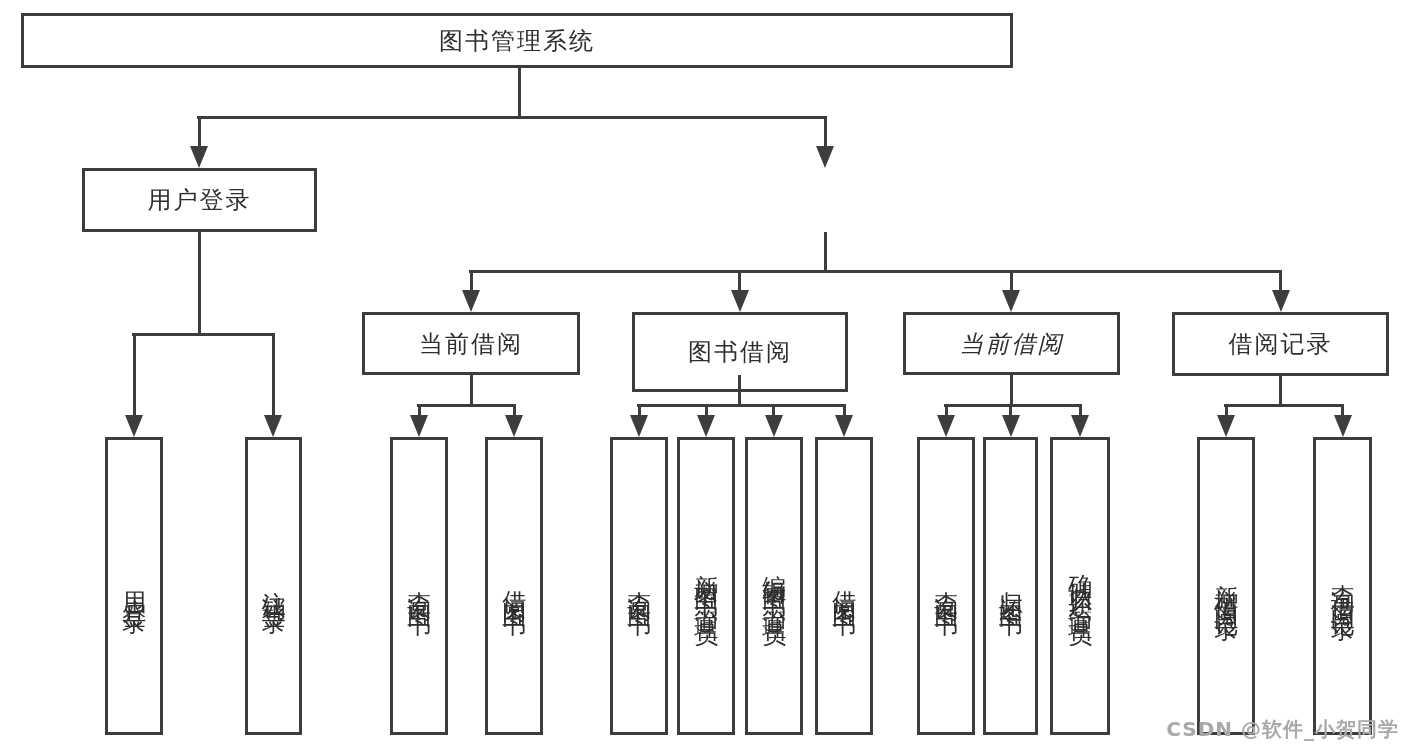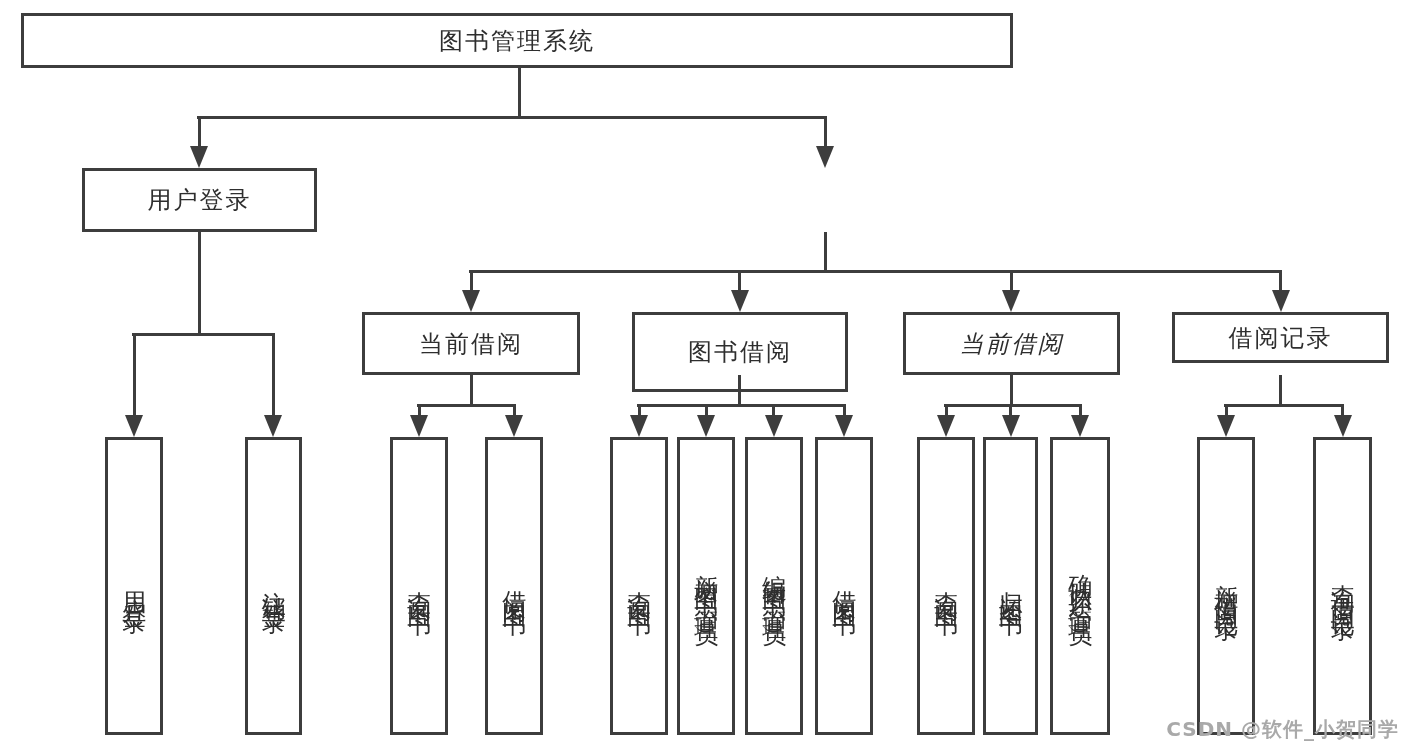--- a/index.html
+++ b/index.html
@@ -101,21 +101,21 @@
 
   <div class="box" style="left:362px; top:312px; width:218px; height:63px;">
     <span class="lbl">当前借阅</span>
   </div>
   <div class="box" style="left:632px; top:312px; width:216px; height:80px;">
     <span class="lbl">图书借阅</span>
   </div>
   <div class="box" style="left:903px; top:312px; width:217px; height:63px;font-style:italic;">
     <span class="lbl">当前借阅</span>
   </div>
-  <div class="box" style="left:1172px; top:312px; width:217px; height:51px;">
+  <div class="box" style="left:1172px; top:312px; width:217px; height:64px;">
     <span class="lbl">借阅记录</span>
   </div>
 
   <div class="v" style="left:470px; top:375px; height:31px;"></div>
   <div class="h" style="left:417px; top:404px; width:99px;"></div>
   <div class="v" style="left:418px; top:404px; height:11px;"></div>
   <div class="a" style="left:410px; top:415px;"></div>
   <div class="v" style="left:513px; top:404px; height:11px;"></div>
   <div class="a" style="left:505px; top:415px;"></div>
 

